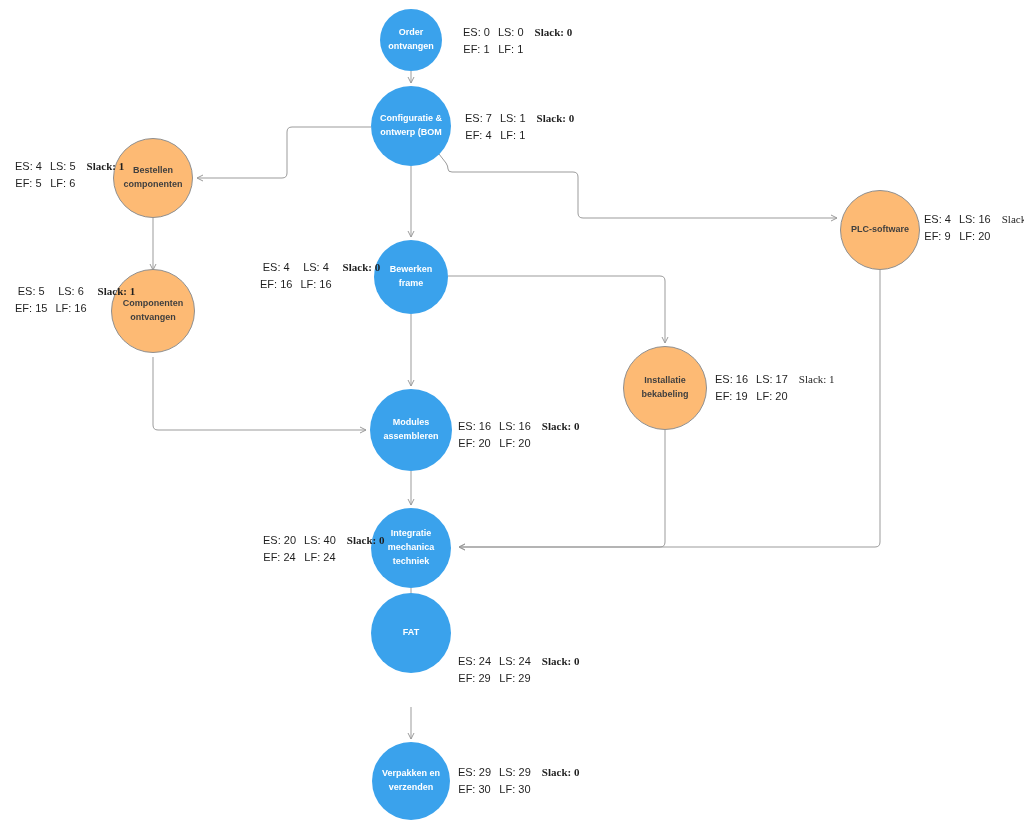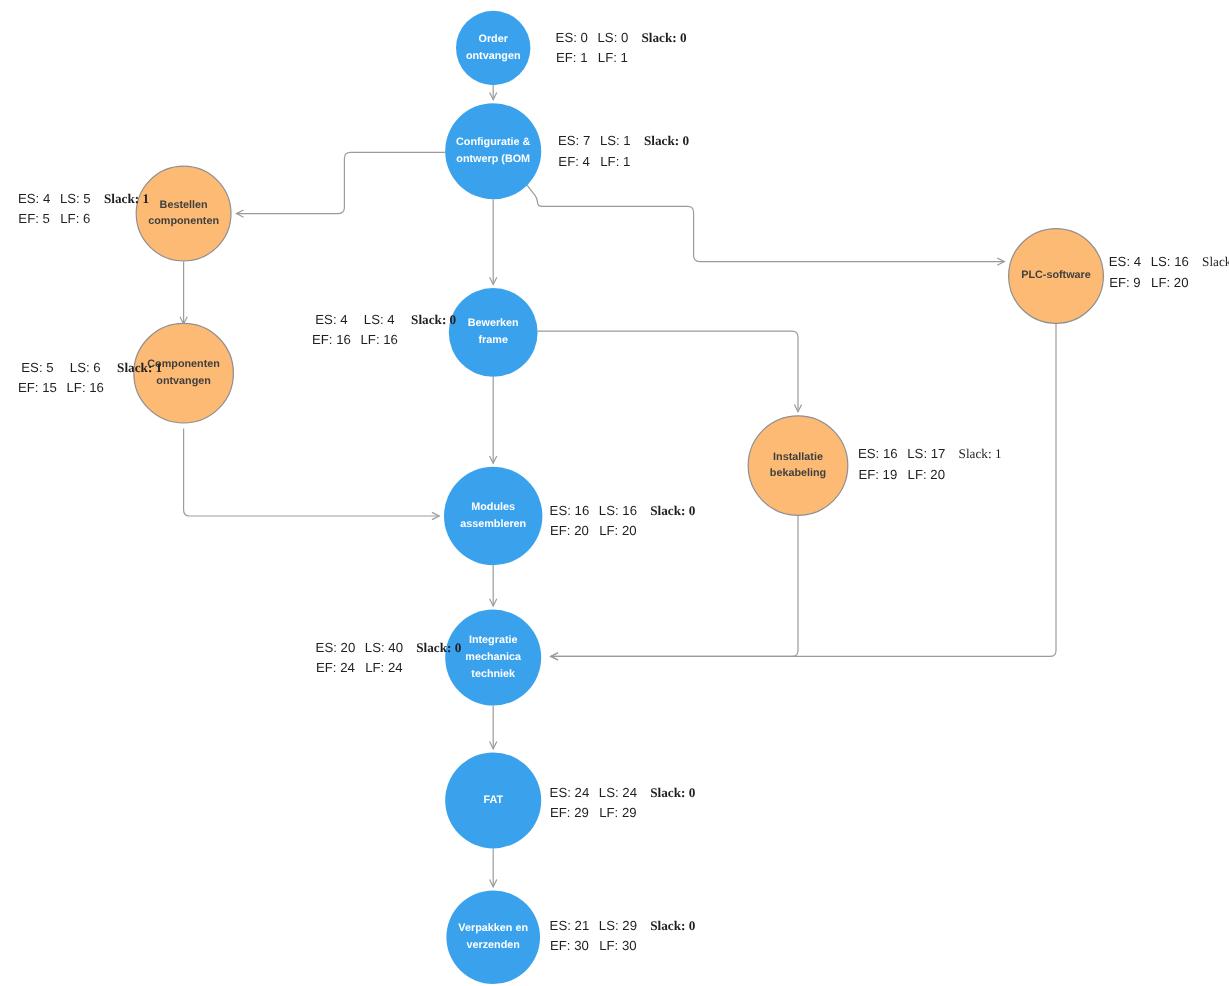--- a/index.html
+++ b/index.html
@@ -78,21 +78,21 @@
 </div>
 <div class="node white" style="left:623px;top:346px;width:84px;height:84px">
   <span class="lbl">Installatie bekabeling</span>
 </div>
 <div class="node blue" style="left:370px;top:389px;width:82px;height:82px">
   <span class="lbl">Modules assembleren</span>
 </div>
 <div class="node blue" style="left:371px;top:508px;width:80px;height:80px">
   <span class="lbl">Integratie mechanica techniek</span>
 </div>
-<div class="node blue" style="left:371px;top:627px;width:80px;height:80px">
+<div class="node blue" style="left:371px;top:593px;width:80px;height:80px">
   <span class="lbl">FAT</span>
 </div>
 <div class="node blue" style="left:372px;top:742px;width:78px;height:78px">
   <span class="lbl">Verpakken en verzenden</span>
 </div>
 
 <div class="stats" style="left:463px;top:27px">
   <span class="st">ES: 0</span>
   <span class="st">LS: 0</span>
   <span class="st slack bold">Slack: 0</span>
@@ -125,21 +125,21 @@
   <span class="st"></span>
 </div>
 <div class="stats" style="left:260px;top:262px">
   <span class="st">ES: 4</span>
   <span class="st">LS: 4</span>
   <span class="st slack bold">Slack: 0</span>
   <span class="st">EF: 16</span>
   <span class="st">LF: 16</span>
   <span class="st"></span>
 </div>
-<div class="stats" style="left:15px;top:302px">
+<div class="stats" style="left:15px;top:286px">
   <span class="st">ES: 5</span>
   <span class="st">LS: 6</span>
   <span class="st slack bold">Slack: 1</span>
   <span class="st">EF: 15</span>
   <span class="st">LF: 16</span>
   <span class="st"></span>
 </div>
 <div class="stats" style="left:715px;top:374px">
   <span class="st">ES: 16</span>
   <span class="st">LS: 17</span>
@@ -166,19 +166,19 @@
 </div>
 <div class="stats" style="left:458px;top:656px">
   <span class="st">ES: 24</span>
   <span class="st">LS: 24</span>
   <span class="st slack bold">Slack: 0</span>
   <span class="st">EF: 29</span>
   <span class="st">LF: 29</span>
   <span class="st"></span>
 </div>
 <div class="stats" style="left:458px;top:767px">
-  <span class="st">ES: 21</span>
+  <span class="st">ES: 29</span>
   <span class="st">LS: 29</span>
   <span class="st slack bold">Slack: 0</span>
   <span class="st">EF: 30</span>
   <span class="st">LF: 30</span>
   <span class="st"></span>
 </div>
 
 </body></html>

